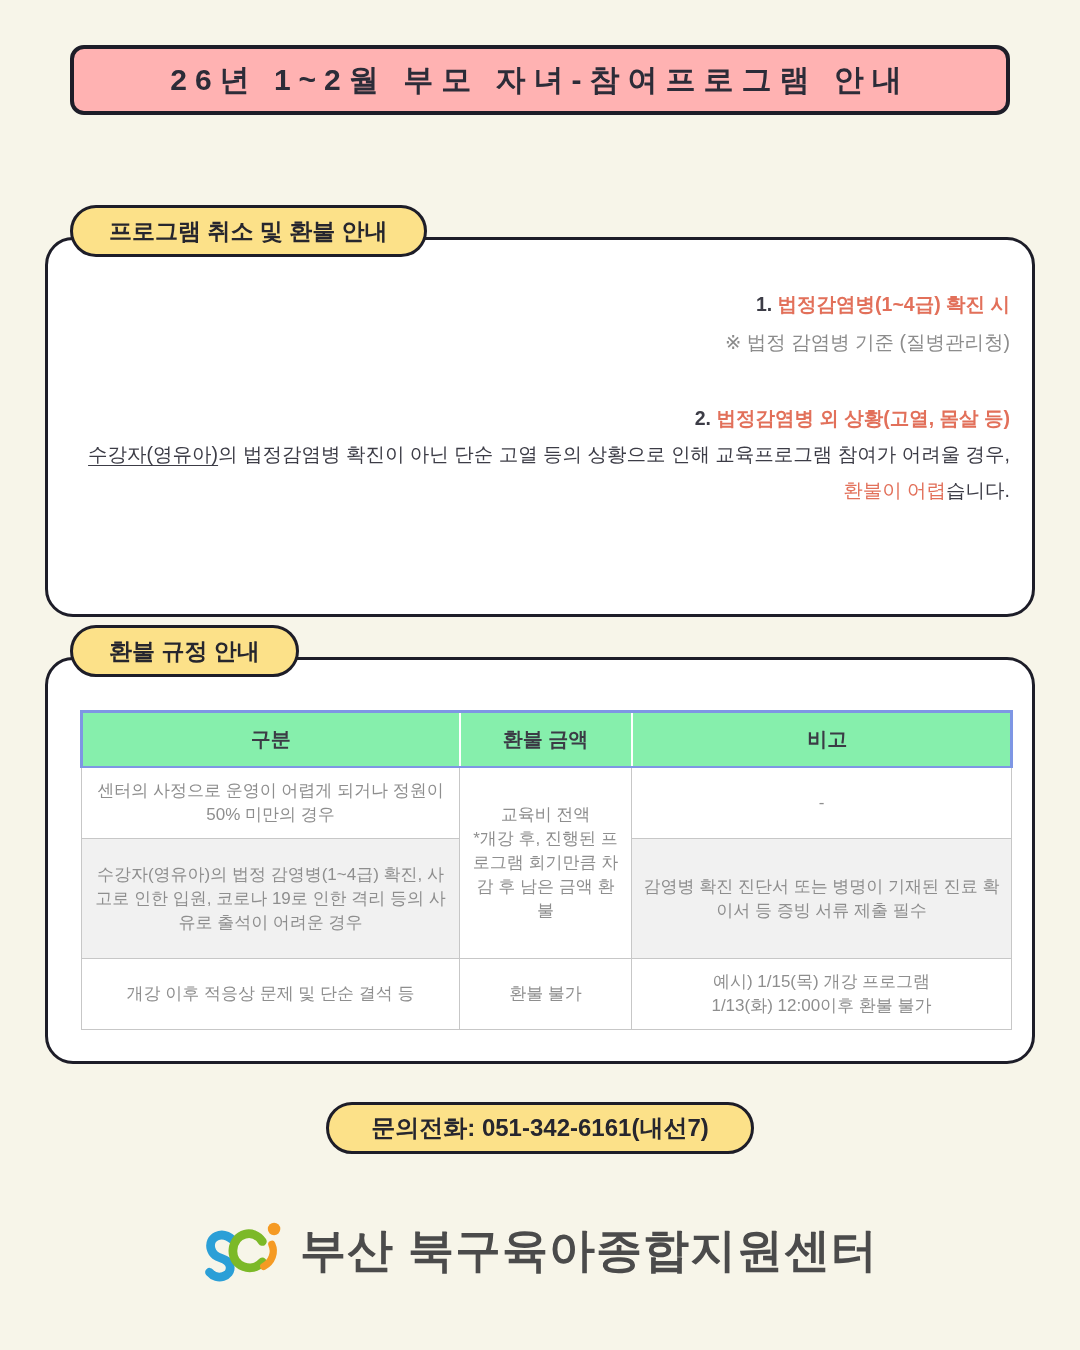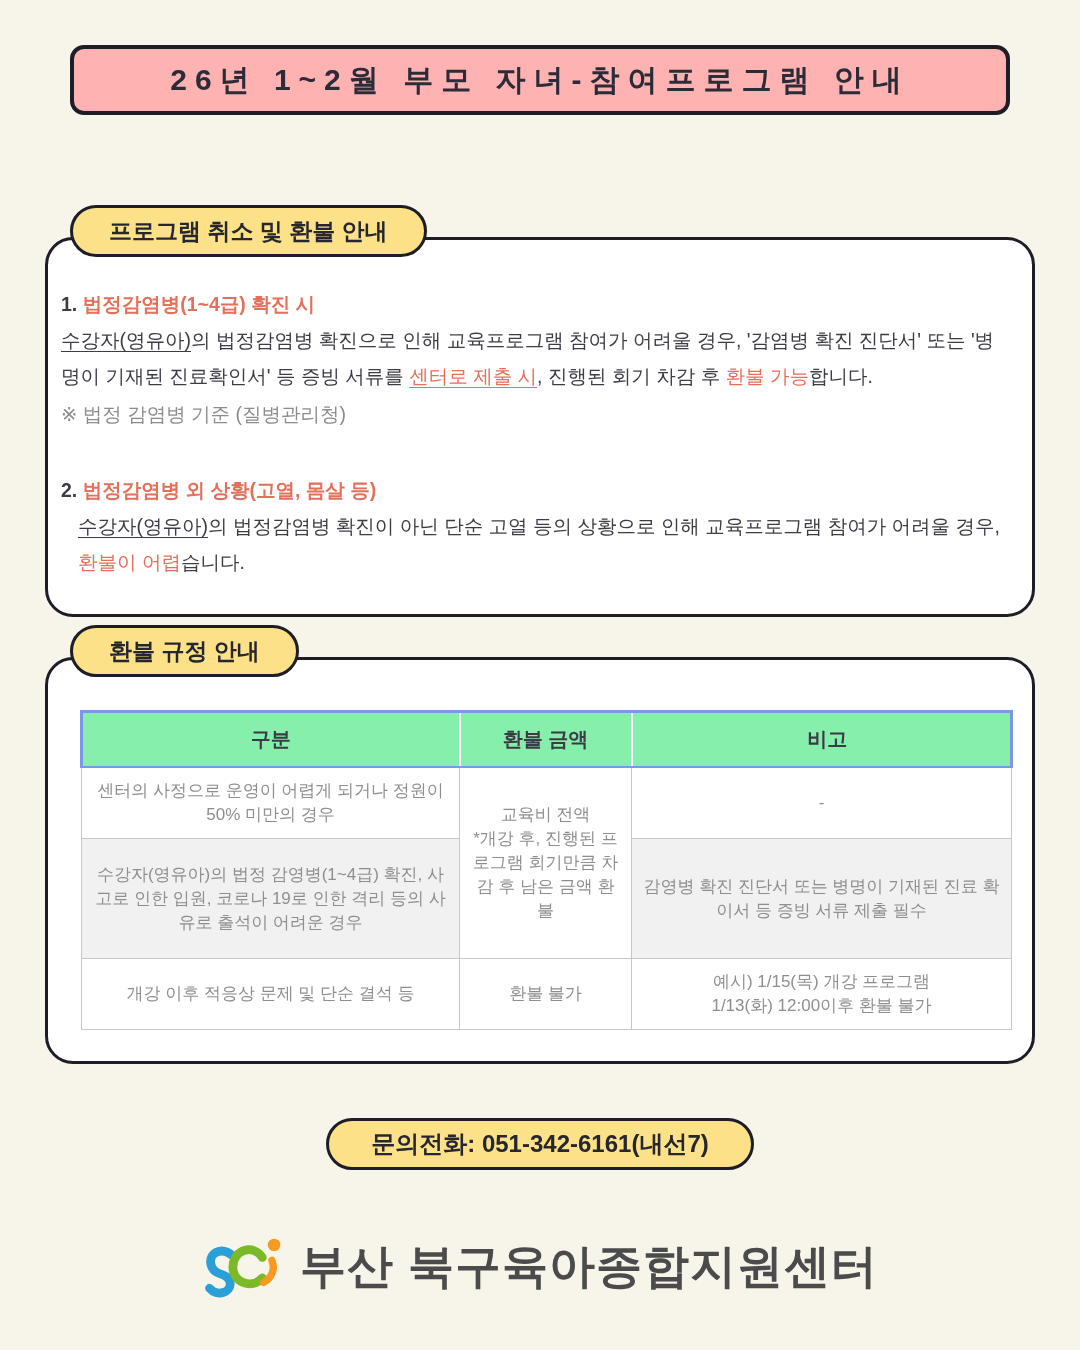--- a/index.html
+++ b/index.html
@@ -34,21 +34,21 @@
     padding:0 36px; height:52px;
     display:flex; align-items:center; justify-content:center;
     font-size:23px; font-weight:bold; color:#26262e;
   }
   .card {
     position:relative; z-index:1;
     background:#ffffff;
     border:3.5px solid #1d1d28;
     border-radius:28px;
   }
-  .card-cancel { height:380px; padding:46px 22px 0 13px; }
+  .card-cancel { height:380px; padding:46px 22px 0 13px;text-align:right; }
   .card-refund { height:407px; padding:50px 0 0 32px; }
 
   
   .line { font-size:19.5px; line-height:36px; }
   .heading-line { font-weight:bold; }
   .note-line { color:#8c8c8c; margin-top:2px; }
   .gap { height:40px; }
   .indent { padding-left:17px; }
   .red { color:#e2705a; }
   .u { text-decoration:underline; text-underline-offset:4px; }
@@ -80,42 +80,41 @@
   tr.r3 td { height:71px; }
 
   
   .contact-wrap { display:flex; justify-content:center; margin-top:38px; }
   .contact-pill {
     background:#fce189;
     border:3.5px solid #1d1d28;
     border-radius:30px;
     padding:0 42px; height:52px;
     display:flex; align-items:center;
-    font-size:24px; font-weight:bold; color:#26262e;margin-top:16px;
+    font-size:24px; font-weight:bold; color:#26262e;
   }
 
   
   .footer { display:flex; justify-content:center; align-items:center; margin-top:64px; gap:14px; }
   .logo-mark { width:84px; height:66px; }
   .org-name { font-size:46px; font-weight:600; color:#4b4b4b; letter-spacing:1px; }
 </style>
 </head>
 <body>
 
 <div class="title-banner">
   <span>26년 1~2월 부모 자녀-참여프로그램 안내</span>
 </div>
 
 <div class="section section-cancel">
   <div class="pill">
     <span>프로그램 취소 및 환불 안내</span>
   </div>
   <div class="card card-cancel">
     <div class="line heading-line"><span>1. </span><span class="red">법정감염병(1~4급) 확진 시</span></div>
-    <div class="line"><span class="u">수강자(영유아)</span><span>의 법정감염병 확진으로 인해 교육프로그램 참여가 어려울 경우, '감염병 확진 진단서' 또는 '병명이 기재된 진료확인서' 등 증빙 서류를 </span><span class="red u">센터로  제출 시</span><span>, 진행된 회기 차감 후 </span><span class="red">환불 가능</span><span>합니다.</span></div>
     <div class="line note-line">※ 법정 감염병 기준 (질병관리청)</div>
     <div class="gap"></div>
     <div class="line heading-line"><span>2. </span><span class="red">법정감염병 외 상황(고열, 몸살 등)</span></div>
     <div class="line indent"><span class="u">수강자(영유아)</span><span>의 법정감염병 확진이 아닌 단순 고열 등의 상황으로 인해 교육프로그램 참여가 어려울 경우,</span></div>
     <div class="line indent"><span class="red">환불이 어렵</span><span>습니다.</span></div>
   </div>
 </div>
 
 <div class="section section-refund">
   <div class="pill">

